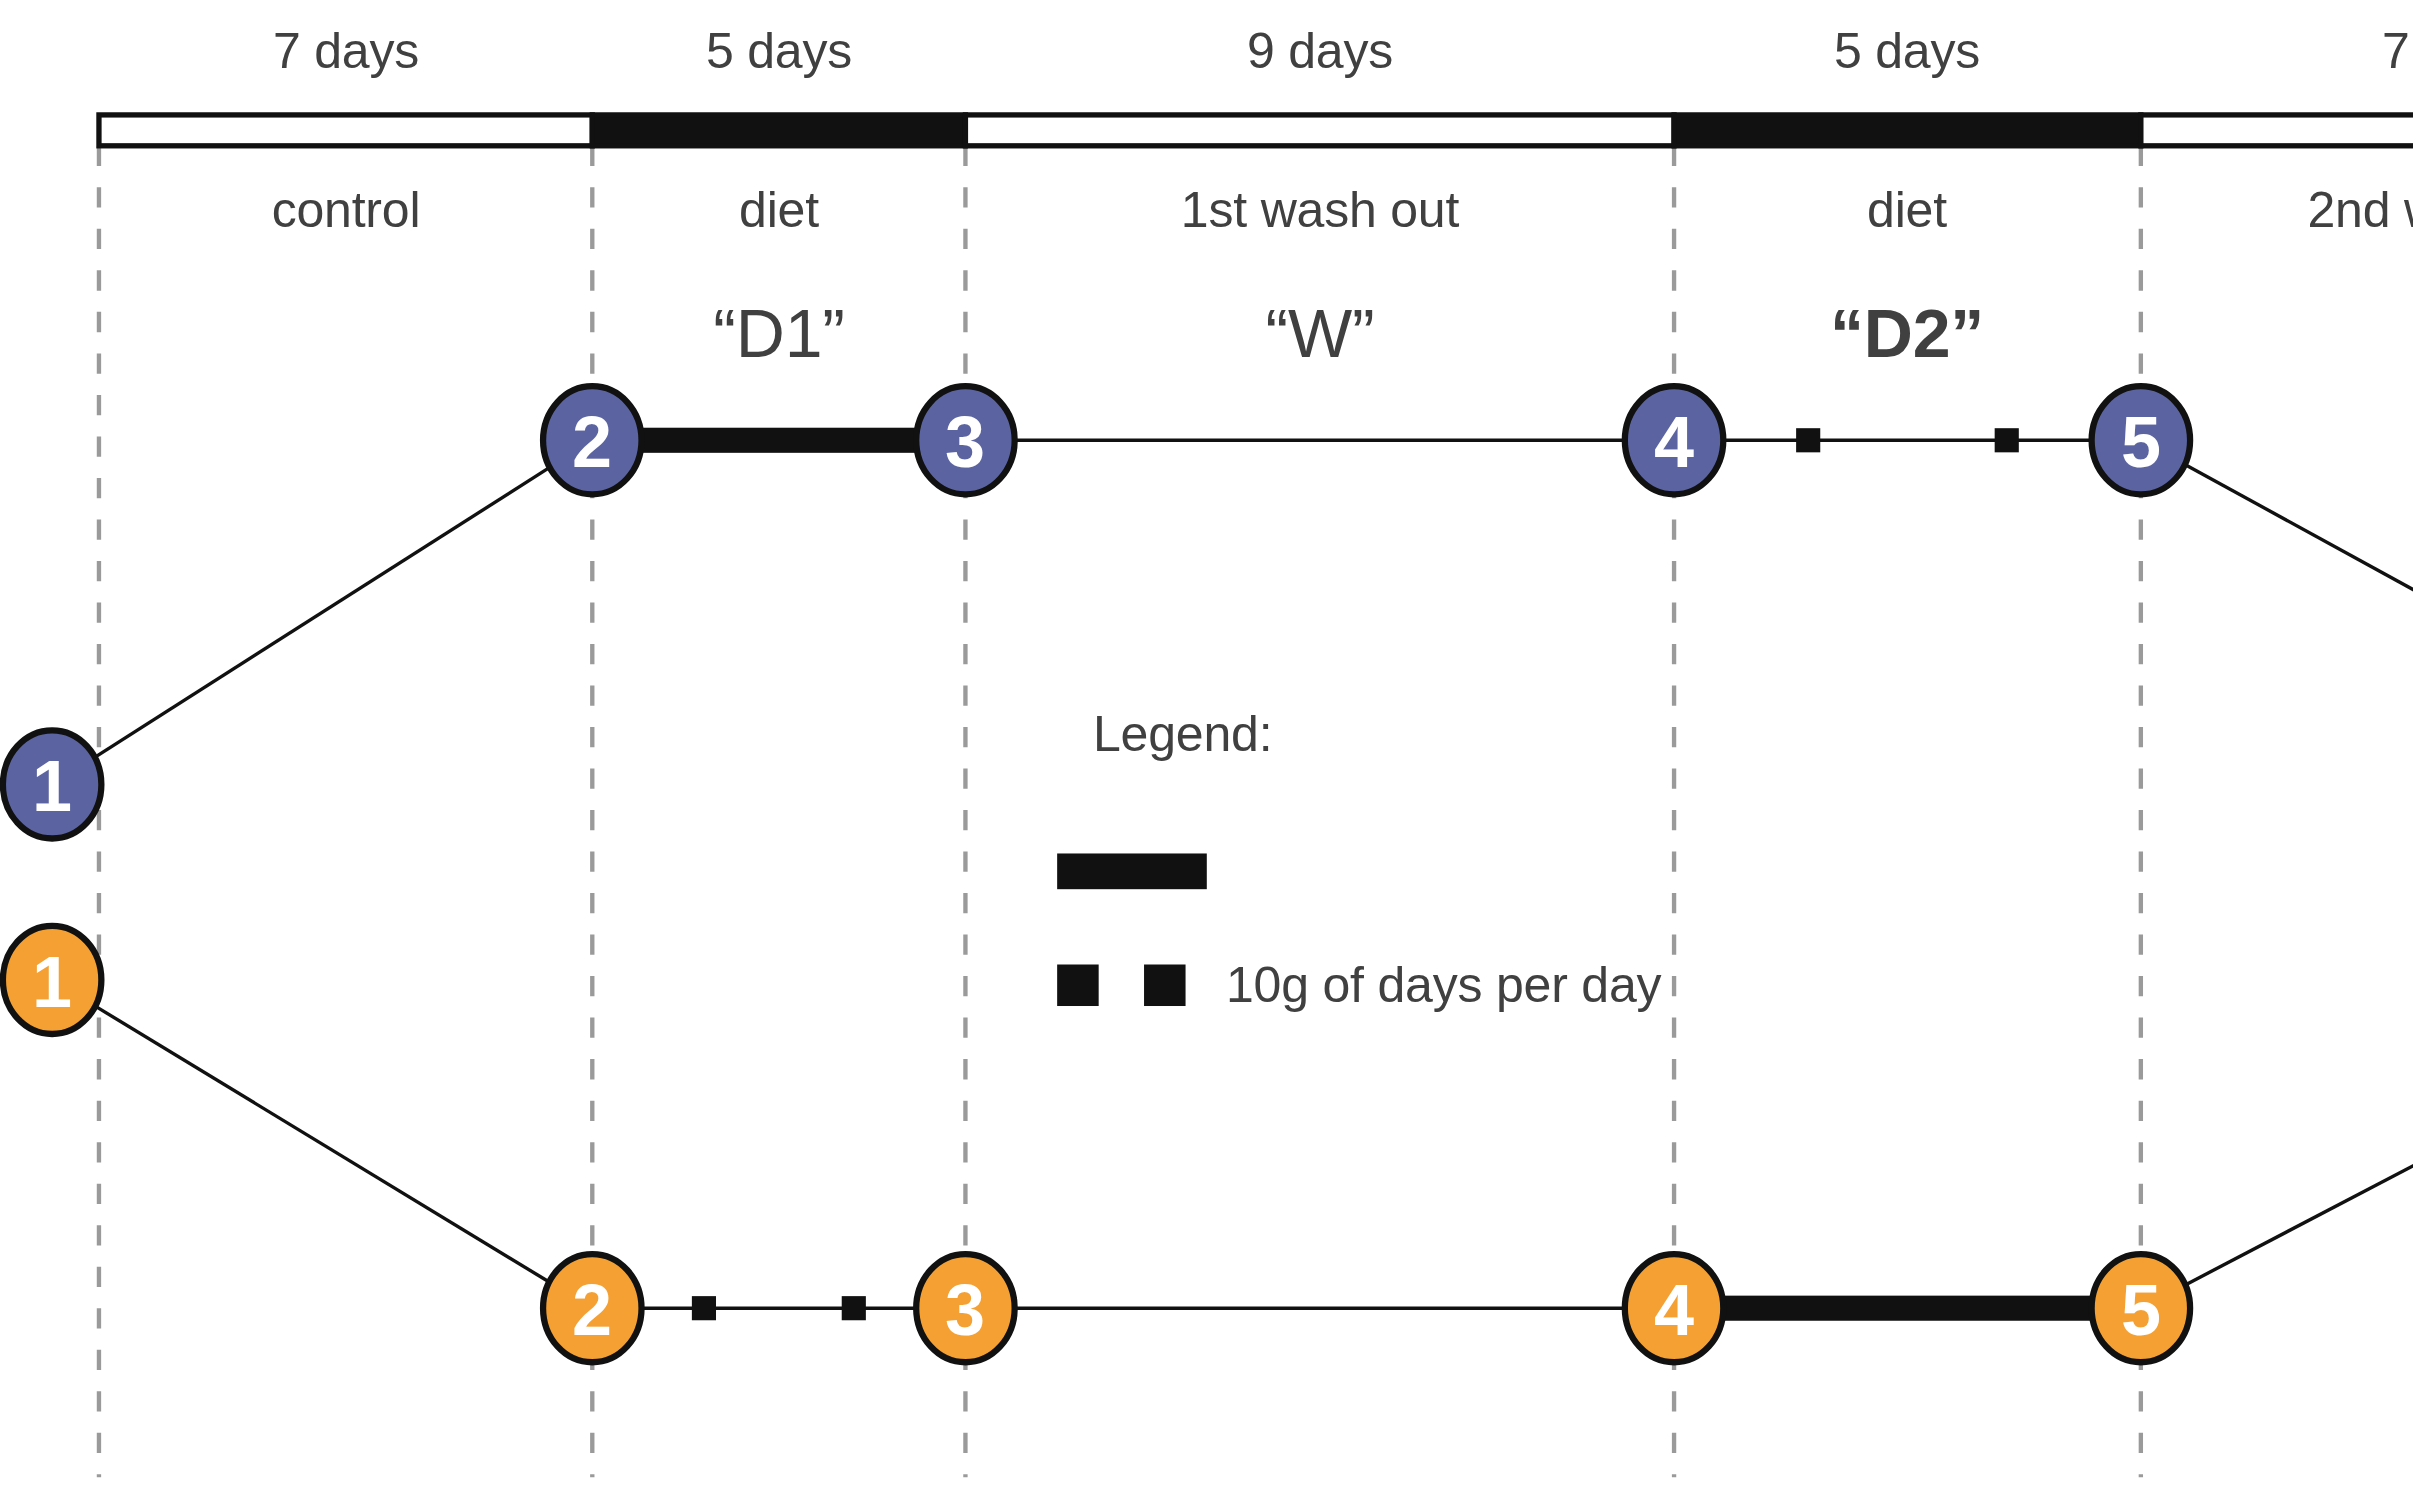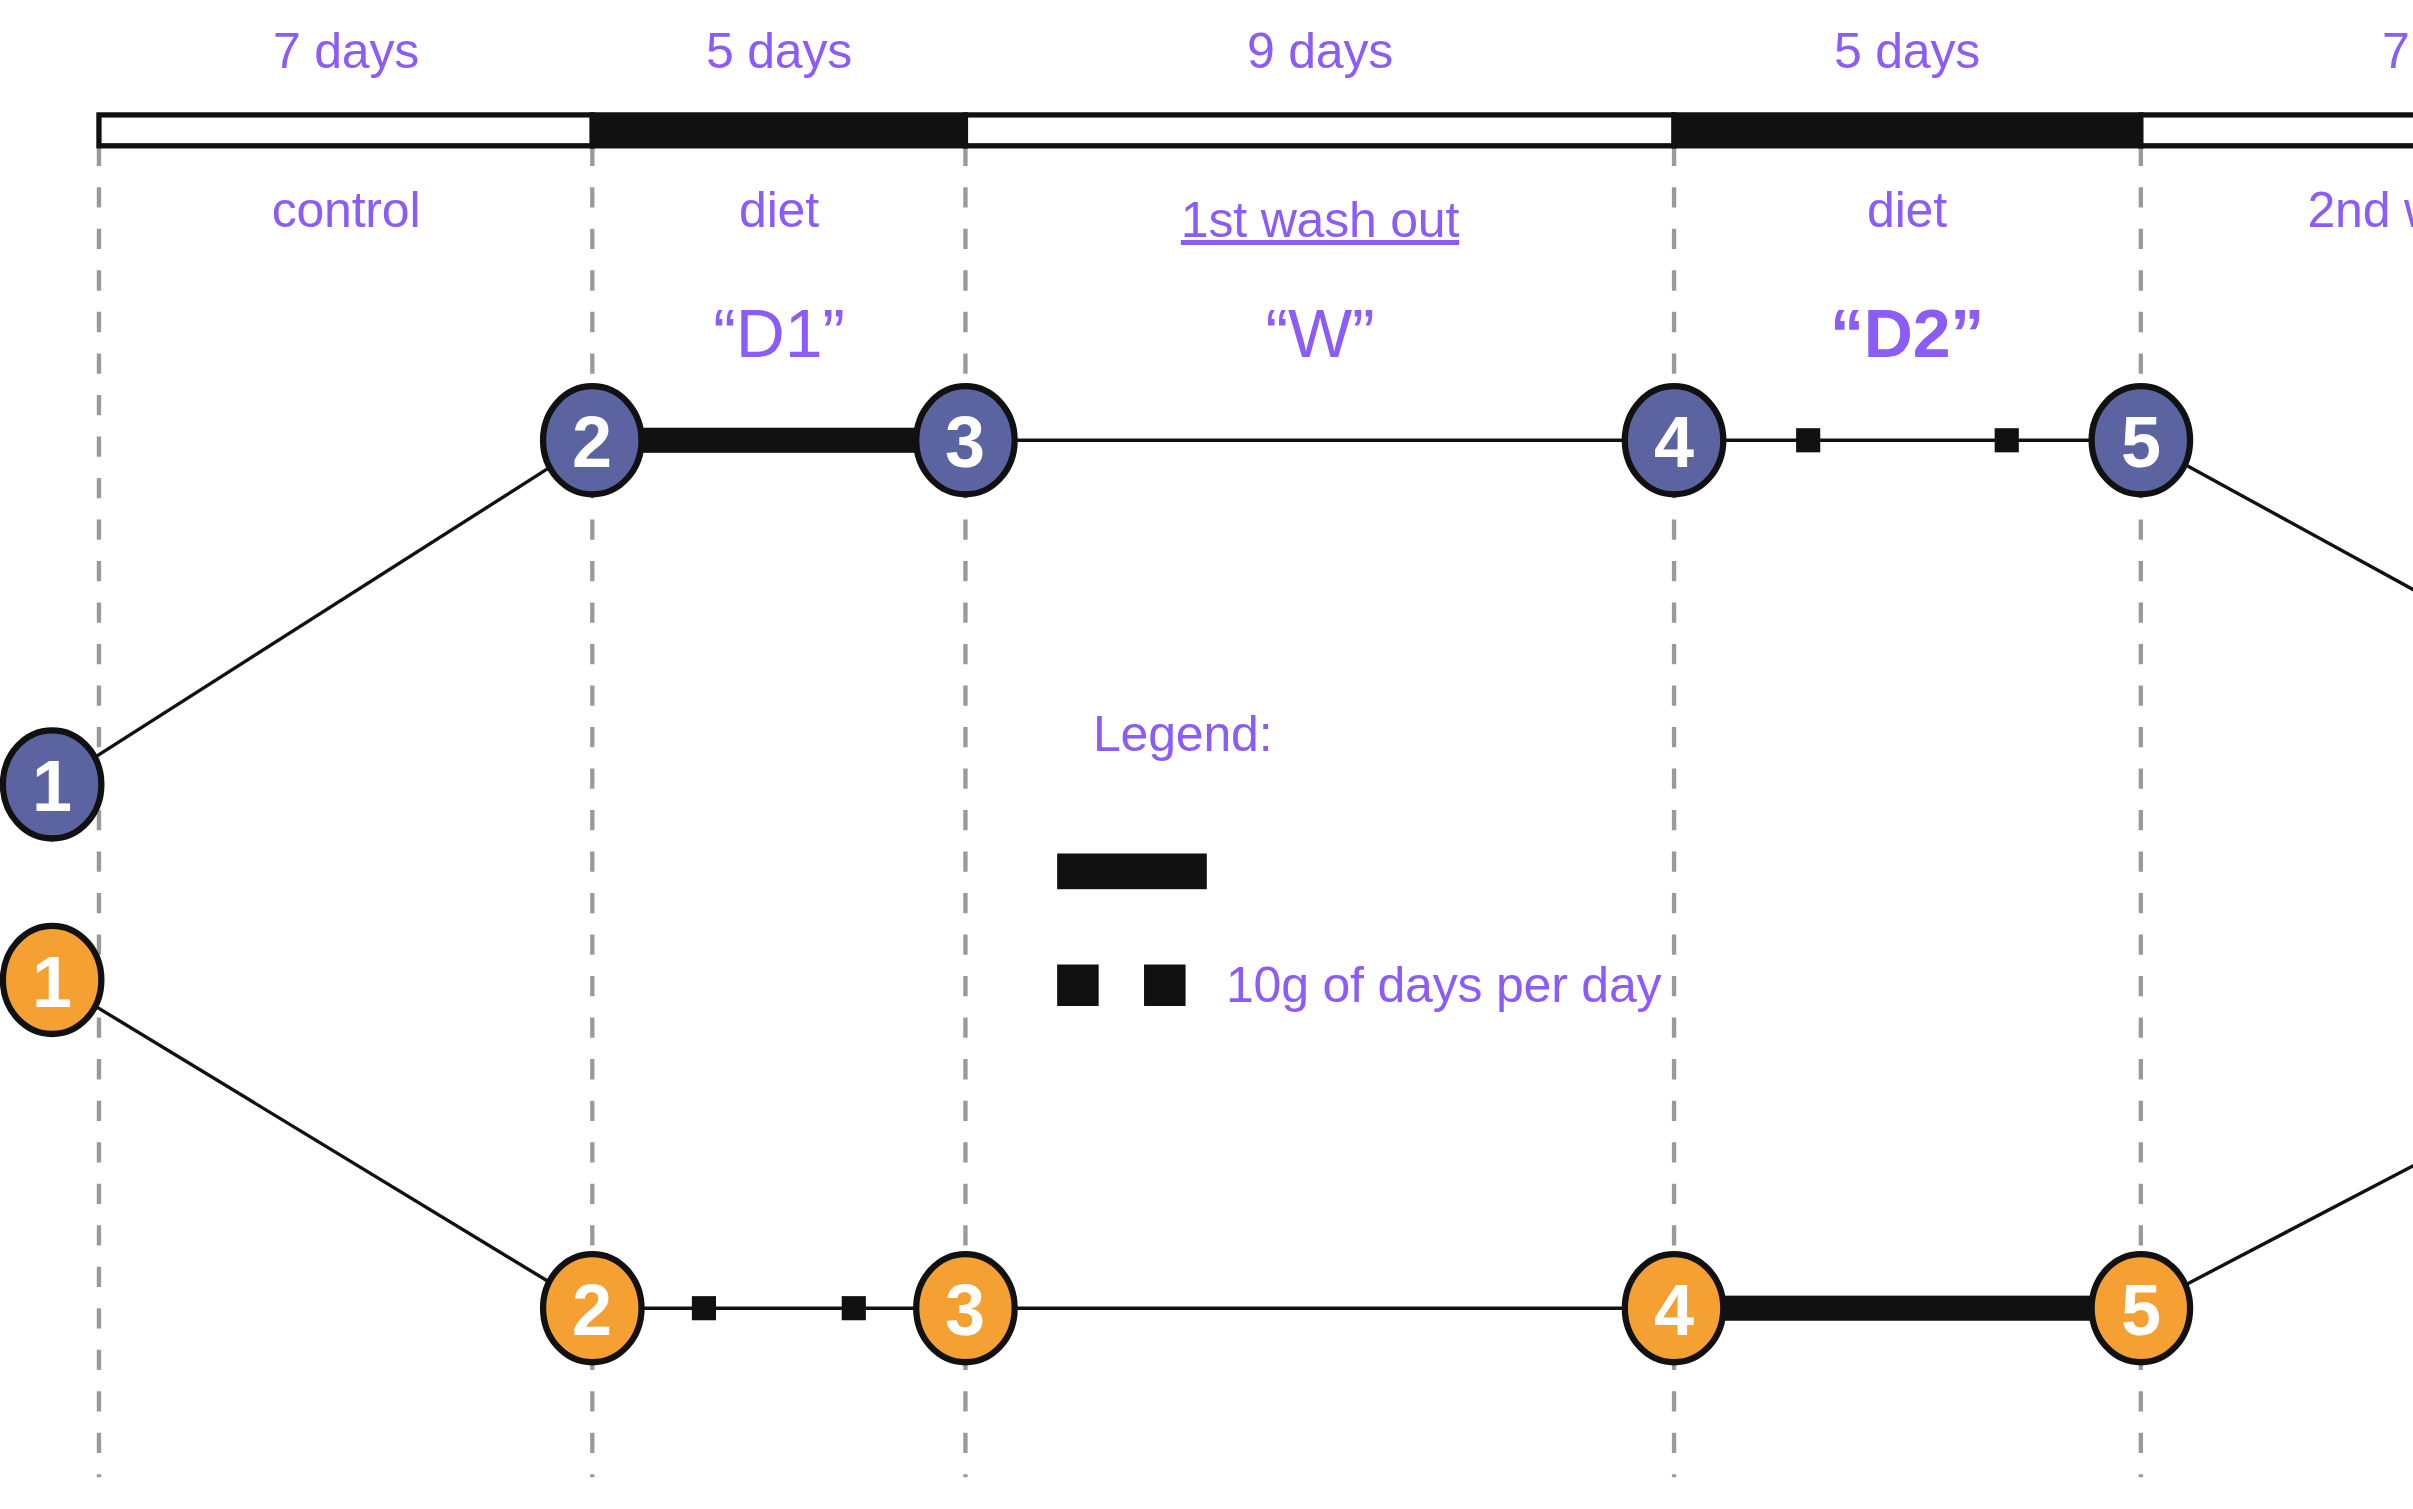--- a/index.html
+++ b/index.html
@@ -17,21 +17,21 @@
   }
   #svg-root {
     position: absolute;
     inset: 0;
     width: 2877px;
     height: 1510px;
     display: block;
   }
   .lbl {
     position: absolute;
-    color: #8b5cf6;
+    color: #404040;
     font-family: "Liberation Sans", "DejaVu Sans", sans-serif;
     font-weight: 400;
     white-space: nowrap;
     transform: translate(-50%, -50%);
     text-align: right;
     line-height: 1.0;
     letter-spacing: -0.2px;
   }
   .lbl-days      { font-size: 50px; }
   .lbl-phase     { font-size: 50px; }
@@ -116,21 +116,21 @@
   <div id="duration-labels">
       <div class="lbl lbl-days" style="left:346px; top:51px;">7 days</div>
       <div class="lbl lbl-days" style="left:779px; top:51px;">5 days</div>
       <div class="lbl lbl-days" style="left:1320px; top:51px;">9 days</div>
       <div class="lbl lbl-days" style="left:1907px; top:51px;">5 days</div>
       <div class="lbl lbl-days" style="left:2455px; top:51px;">7 days</div>
     </div>
   <div id="phase-labels">
       <div class="lbl lbl-phase" style="left:346px; top:210px;">control</div>
       <div class="lbl lbl-phase" style="left:779px; top:210px;">diet</div>
-      <div class="lbl lbl-phase" style="left:1320px; top:220px;text-decoration:underline;">1st wash out</div>
+      <div class="lbl lbl-phase" style="left:1320px; top:210px;">1st wash out</div>
       <div class="lbl lbl-phase" style="left:1907px; top:210px;">diet</div>
       <div class="lbl lbl-phase" style="left:2455px; top:210px;">2nd wash out</div>
     </div>
   <div id="code-labels">
       <div class="lbl lbl-code" style="left:779px; top:333px;">“D1”</div>
       <div class="lbl lbl-code" style="left:1320px; top:333px;">“W”</div>
       <div class="lbl lbl-code" style="left:1907px; top:333px;font-weight:bold;">“D2”</div>
     </div>
   <div id="node-labels">
       <div class="node-num" style="left:52px; top:786px;">1</div>

